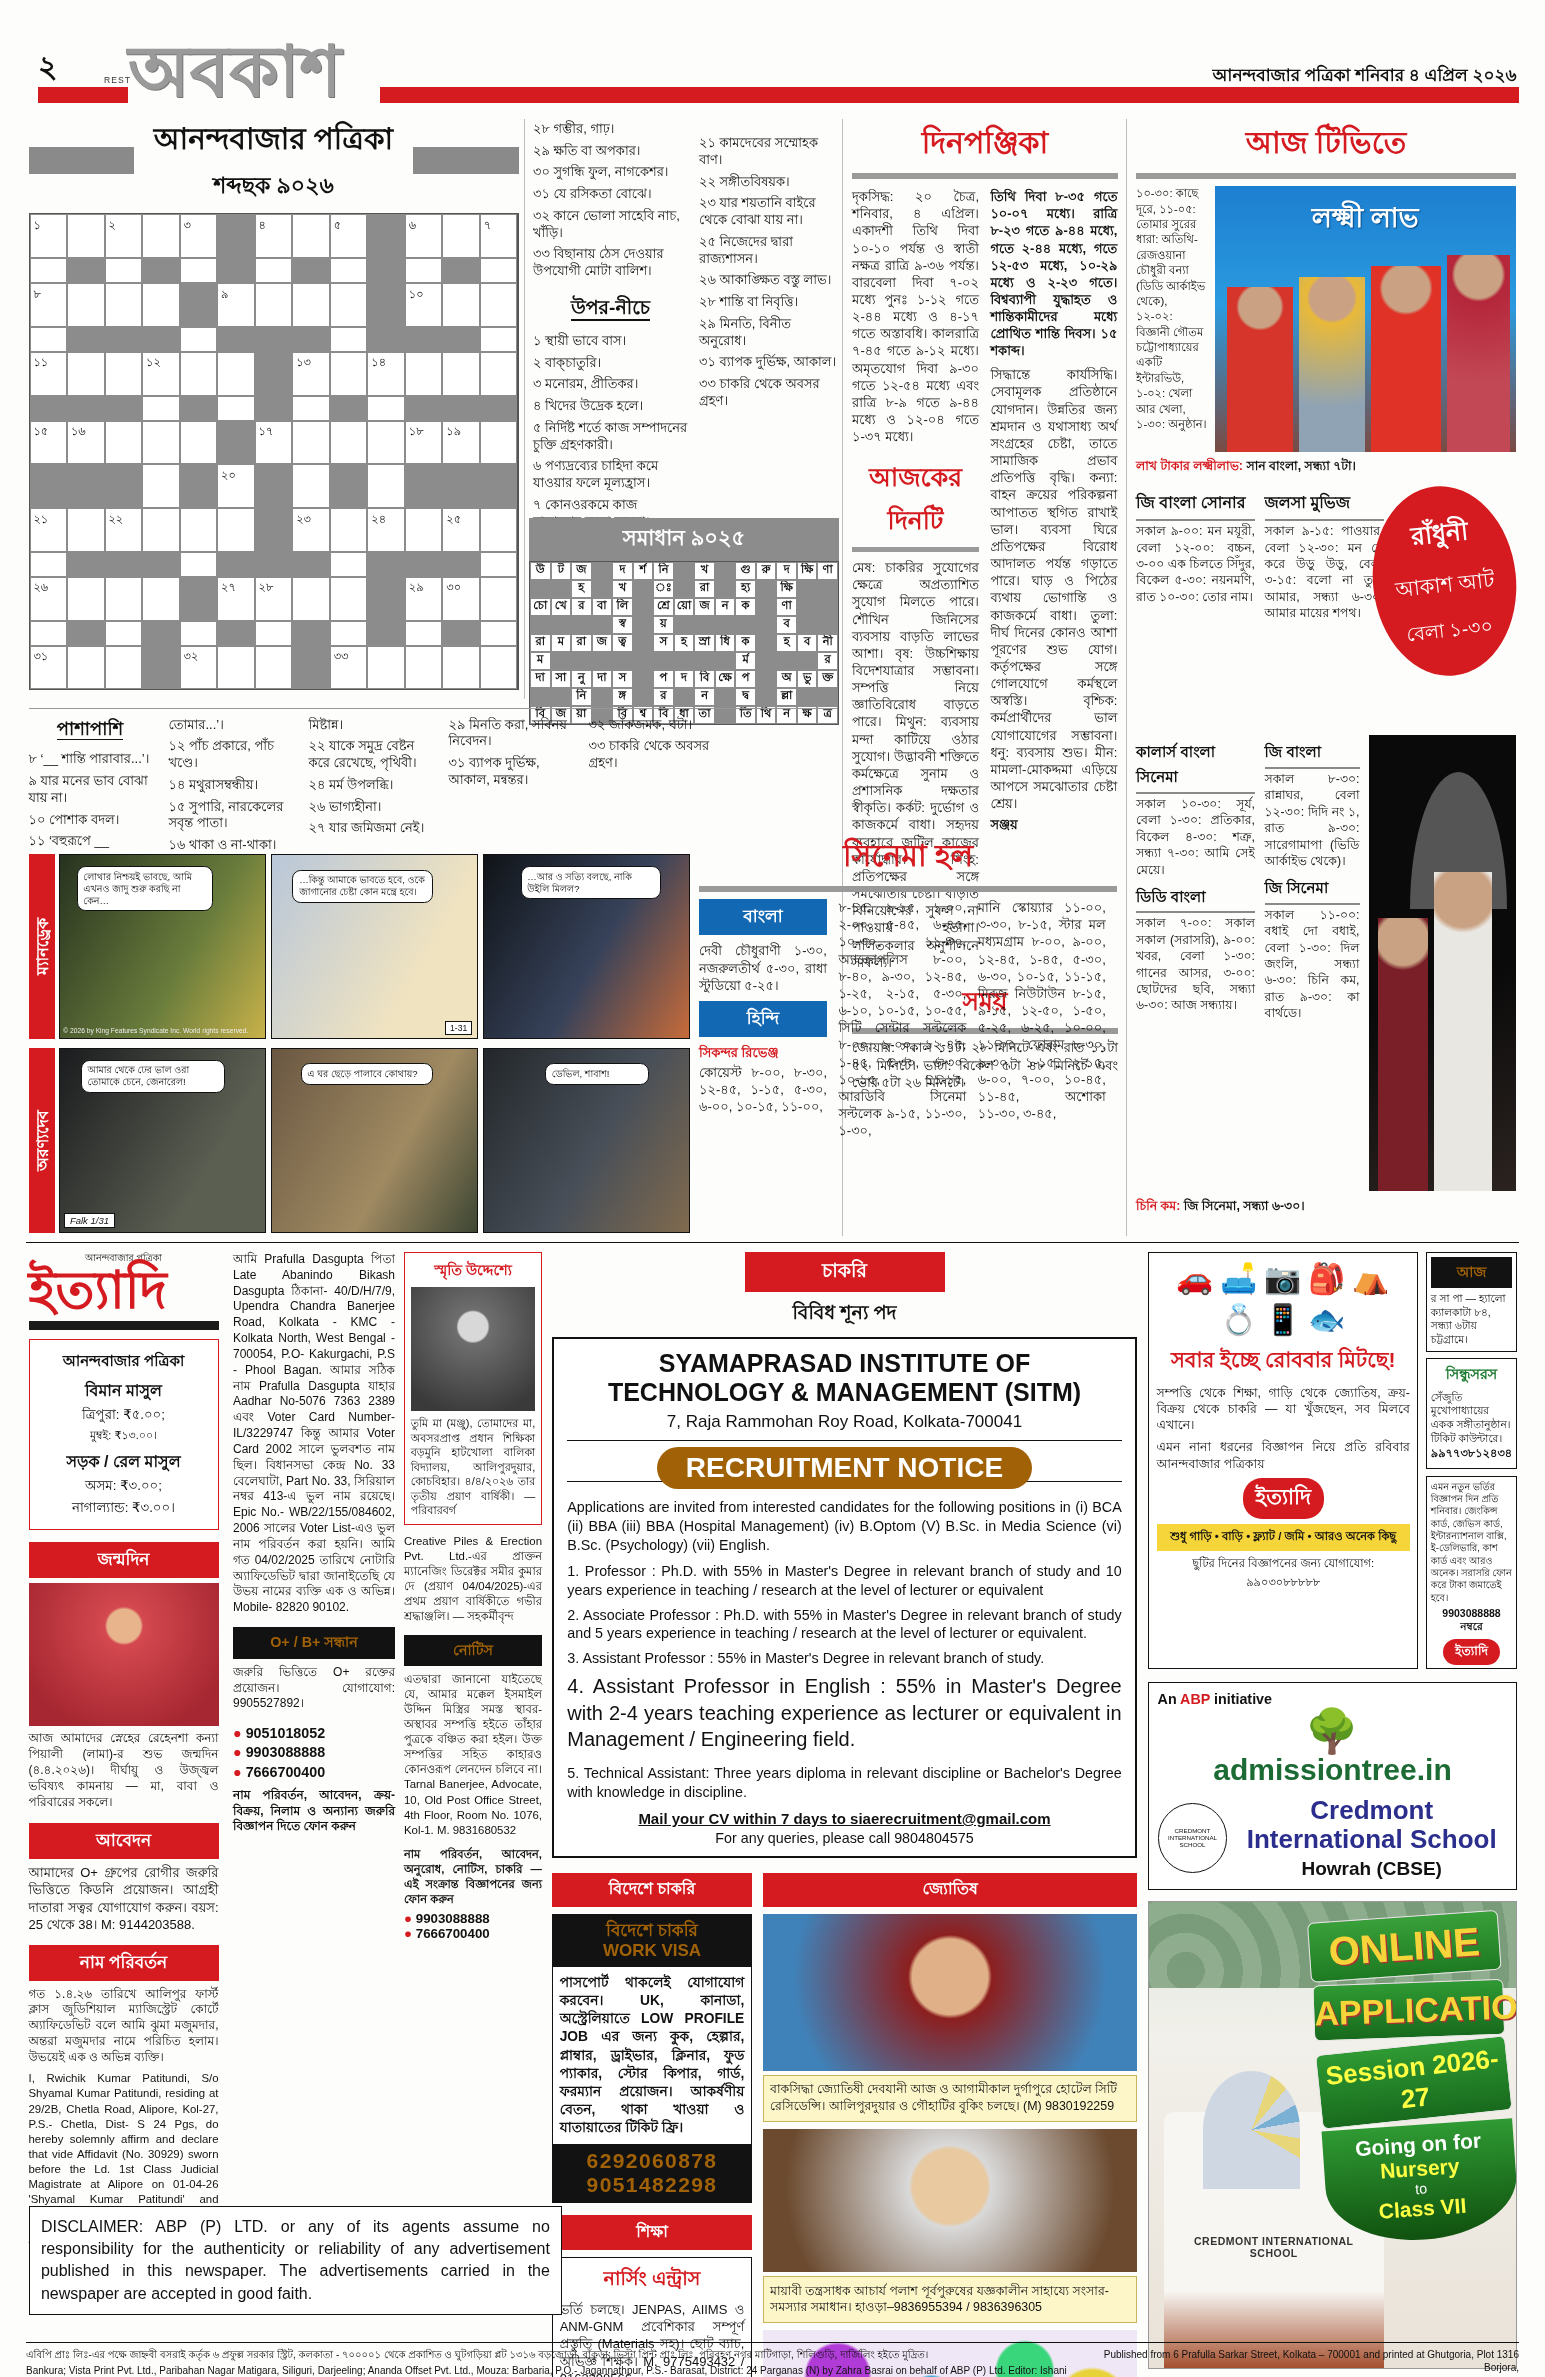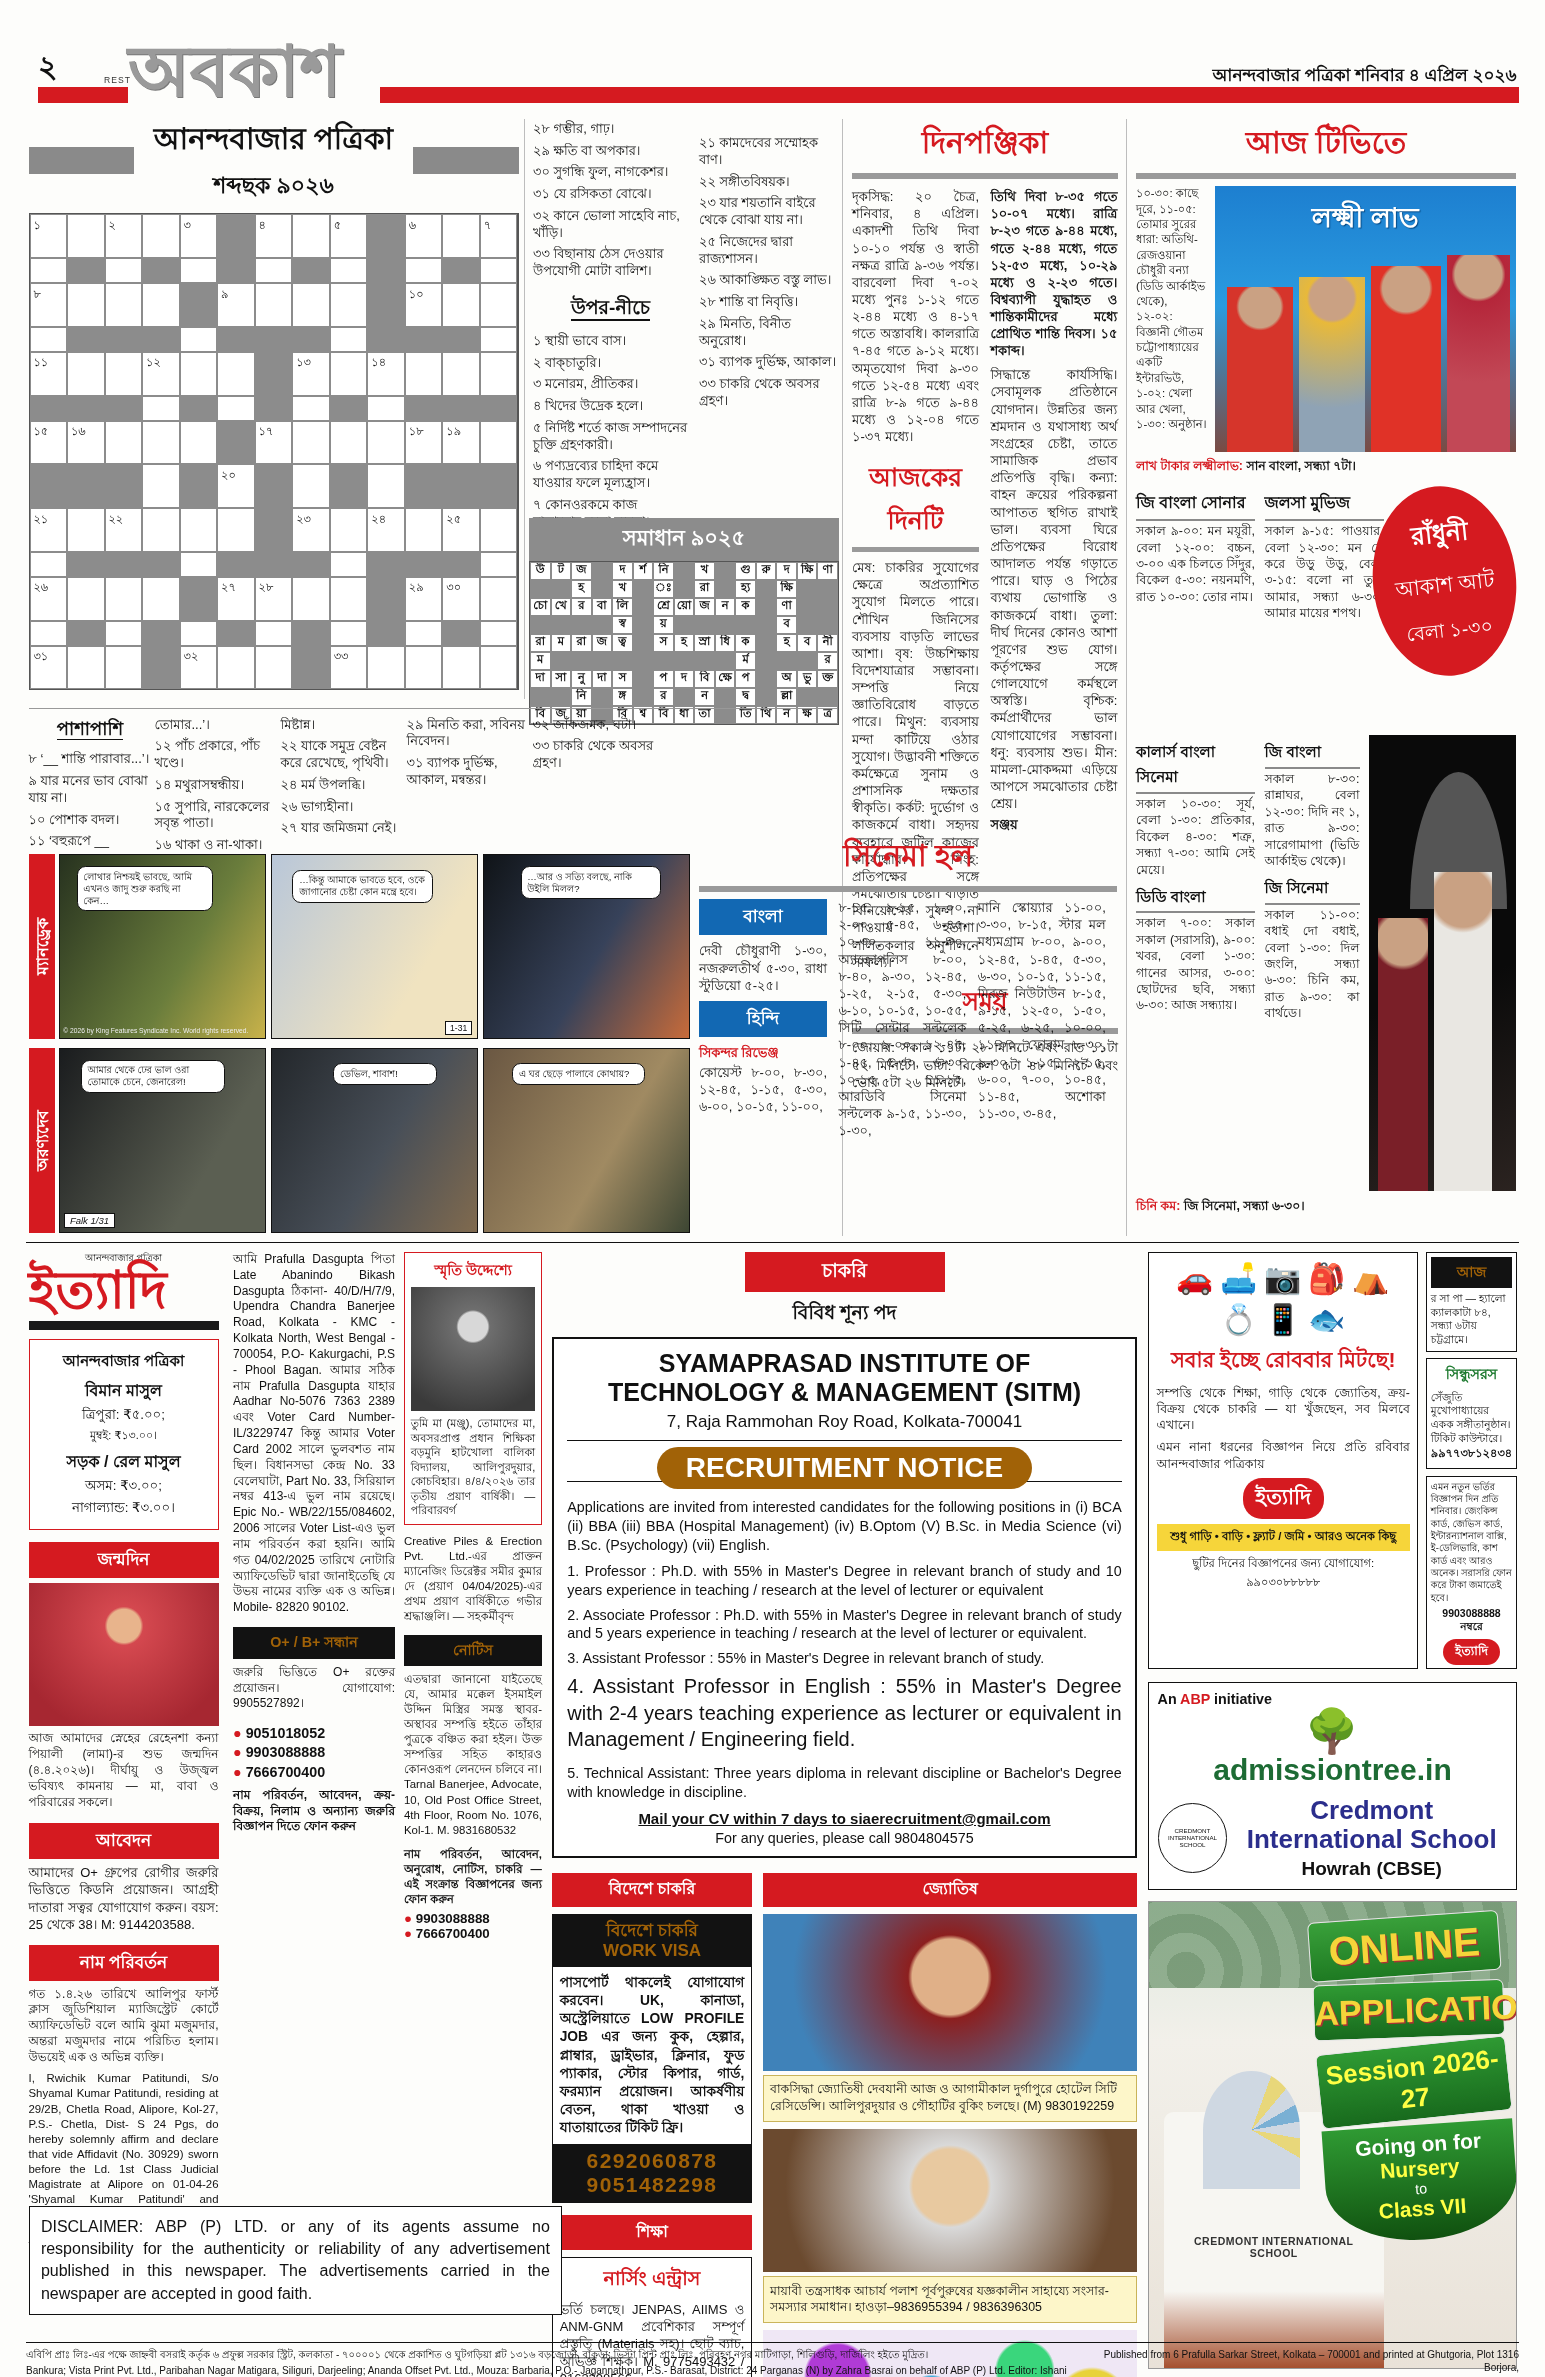--- a/index.html
+++ b/index.html
@@ -412,21 +412,21 @@
       <span class="cell blk"></span>
       <span class="cell">তি</span>
       <span class="cell">থি</span>
       <span class="cell">ন</span>
       <span class="cell">ক্ষ</span>
       <span class="cell">ত্র</span>
     </div>
 </div>
 
 <div class="abs" style="left:28.5px;top:708px;width:808px;border-top:1px solid #999;padding-top:5.7px">
-  <div style="display:flex;gap:3px">
+  <div style="display:flex;gap:17px">
     <div style="width:123px">
       <div class="c"><span style="font-size:18px;font-weight:bold;border-bottom:1.9px solid #111">পাশাপাশি</span></div>
       <div style="margin-top:5.7px">
 
       <div class="clue">৮ ‘__ শান্তি পারাবার...’।</div>
           <div class="clue">৯ যার মনের ভাব বোঝা যায় না।</div>
           <div class="clue">১০ পোশাক বদল।</div>
           <div class="clue">১১ ‘বহুরূপে __</div>
         </div>
     </div>
@@ -553,25 +553,25 @@
       <div class="bub" style="left:18%;top:6%;width:62%">…আর ও সত্যি বলছে, নাকি উইলি মিলল?</div>
     </div>
   </div>
   <div style="display:flex;height:185px;gap:4.8px;margin-top:8.6px">
     <div style="width:26px;background:#d51a20;color:#fff;font-size:16px;font-weight:bold;
                 writing-mode:vertical-rl;transform:rotate(180deg);text-align:center">অরণ্যদেব</div>
     <div class="panel" style="background:linear-gradient(120deg,#1a1c1e,#5b5f52 70%)">
       <div class="bub" style="left:10%;top:6%;width:64%">আমার থেকে ঢের ভাল ওরা তোমাকে চেনে, জেনারেল!</div>
       <div class="abs" style="left:3.8px;bottom:3.8px;background:#fff;border:1px solid #111;padding:1px 4.8px;font-size:9.5px;font-style:italic">Falk 1/31</div>
     </div>
+    <div class="panel" style="background:linear-gradient(120deg,#6a5742,#a08a62 60%,#3d4633)">
+      <div class="bub" style="left:14%;top:8%;width:58%">এ ঘর ছেড়ে পালাবে কোথায়?</div>
+    </div>
     <div class="panel" style="background:linear-gradient(120deg,#23272b,#484f58 55%,#806a4e)">
       <div class="bub" style="left:30%;top:8%;width:44%">ডেভিল, শাবাশ!</div>
-    </div>
-    <div class="panel" style="background:linear-gradient(120deg,#6a5742,#a08a62 60%,#3d4633)">
-      <div class="bub" style="left:14%;top:8%;width:58%">এ ঘর ছেড়ে পালাবে কোথায়?</div>
     </div>
   </div>
 </div>
 
 <div class="abs" style="left:699px;top:832px;width:418px">
   <div class="c"><span class="rh" style="font-size:30px">
     <span>সিনেমা হল</span><span class="ul"></span></span></div>
   <div style="display:flex;gap:11.4px;margin-top:7.6px">
     <div style="width:128px">
       <div class="banner-blue" style="font-size:17px">বাংলা</div>

